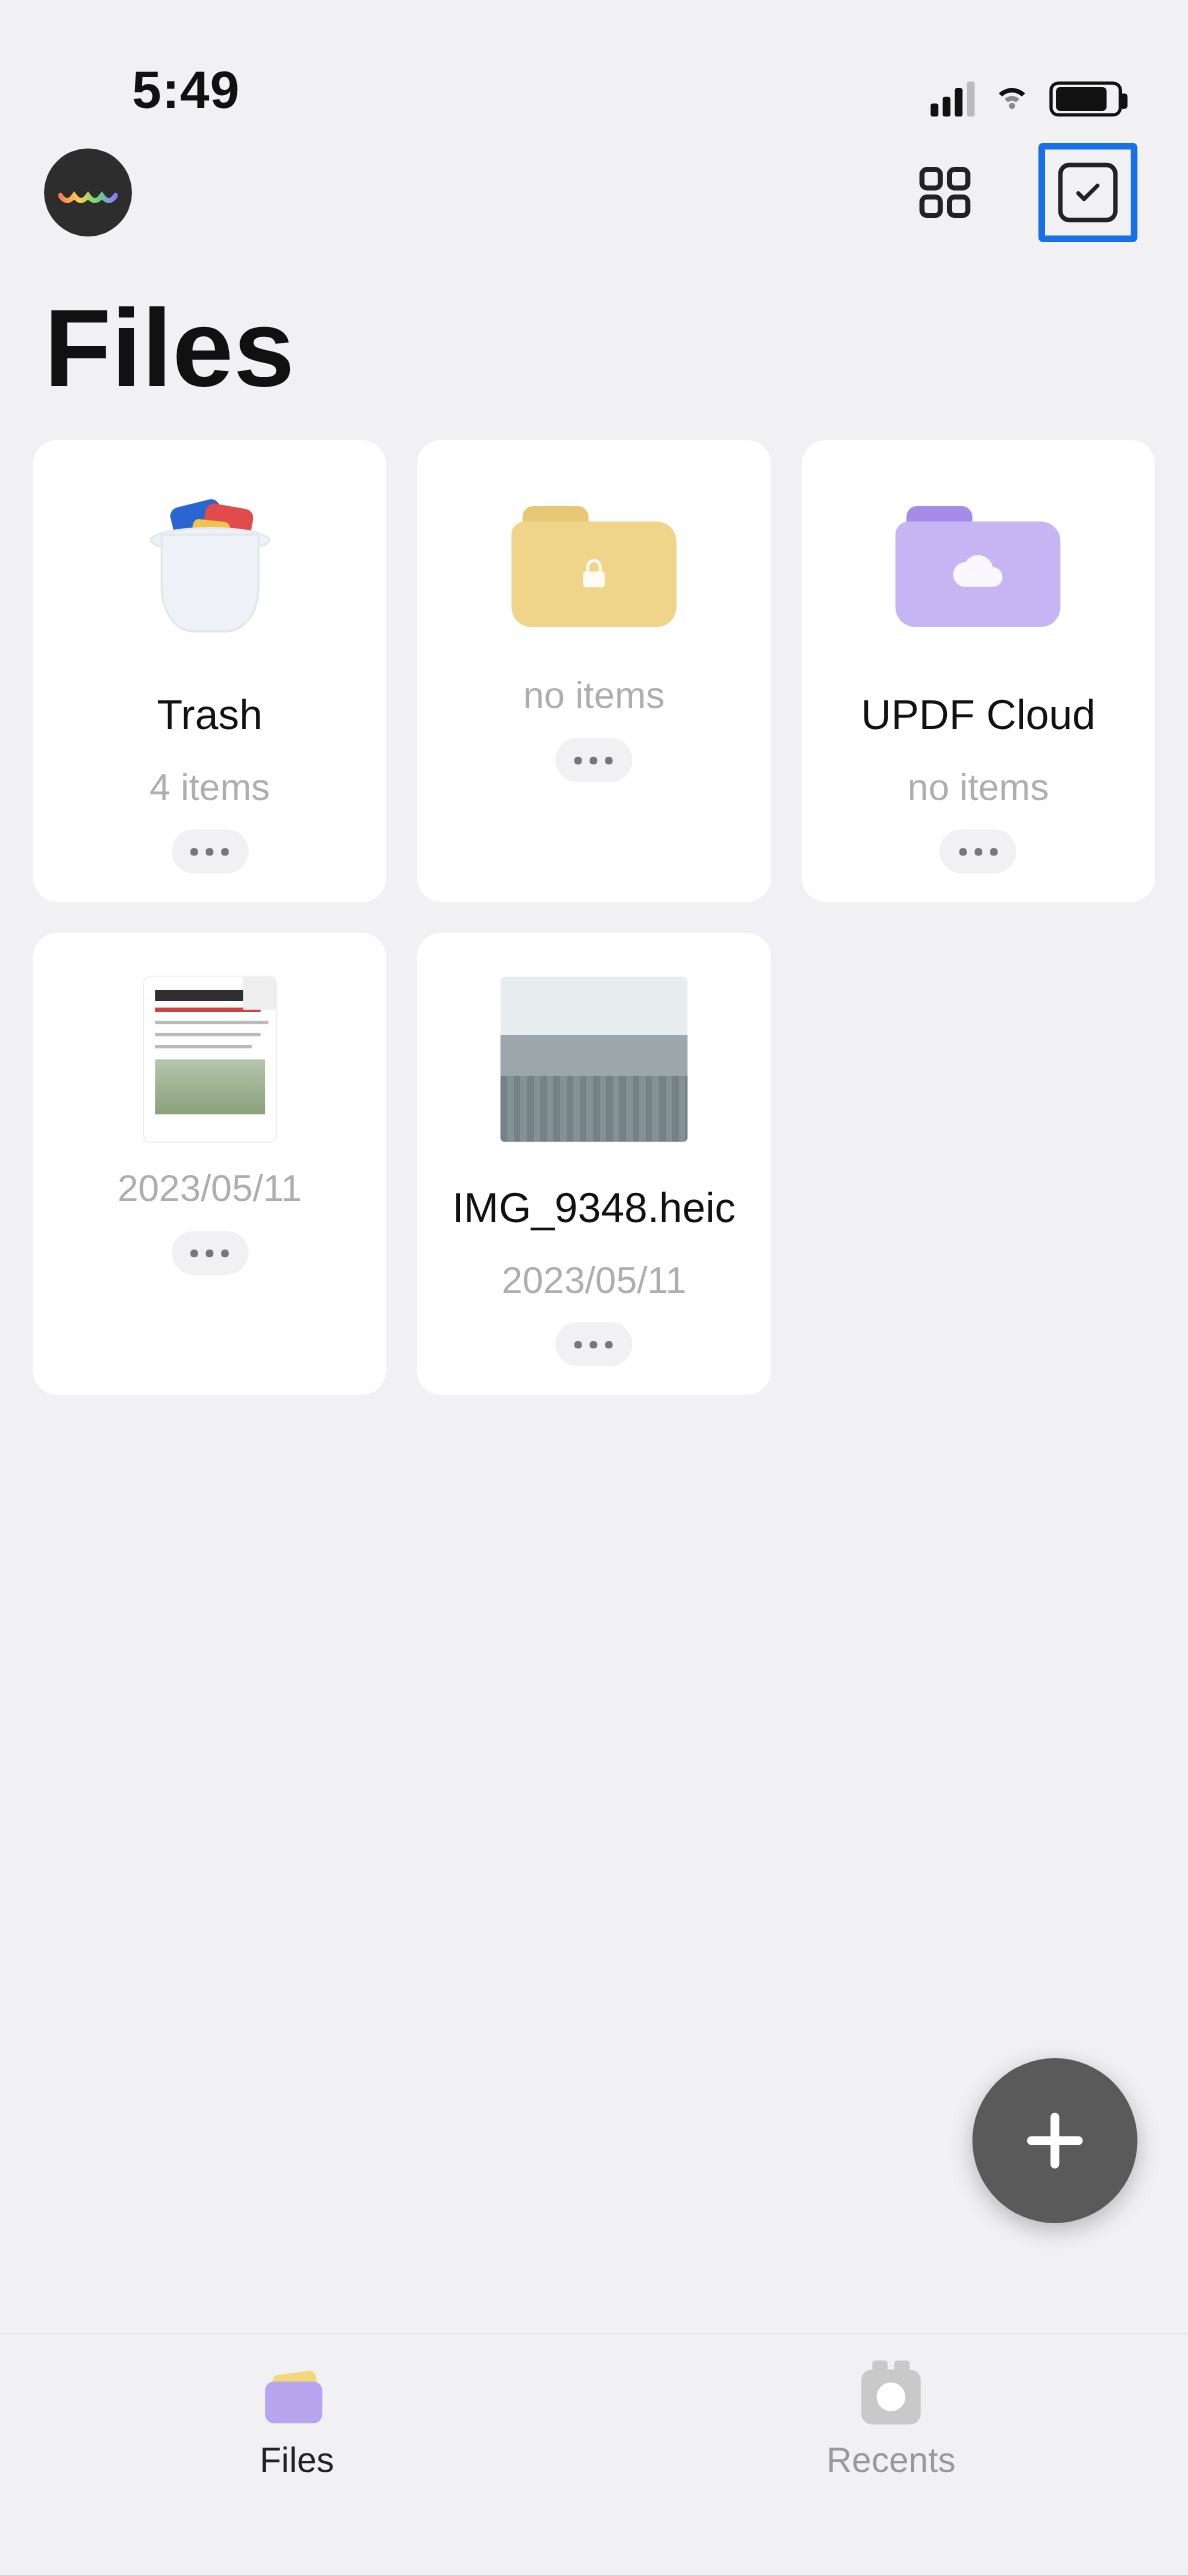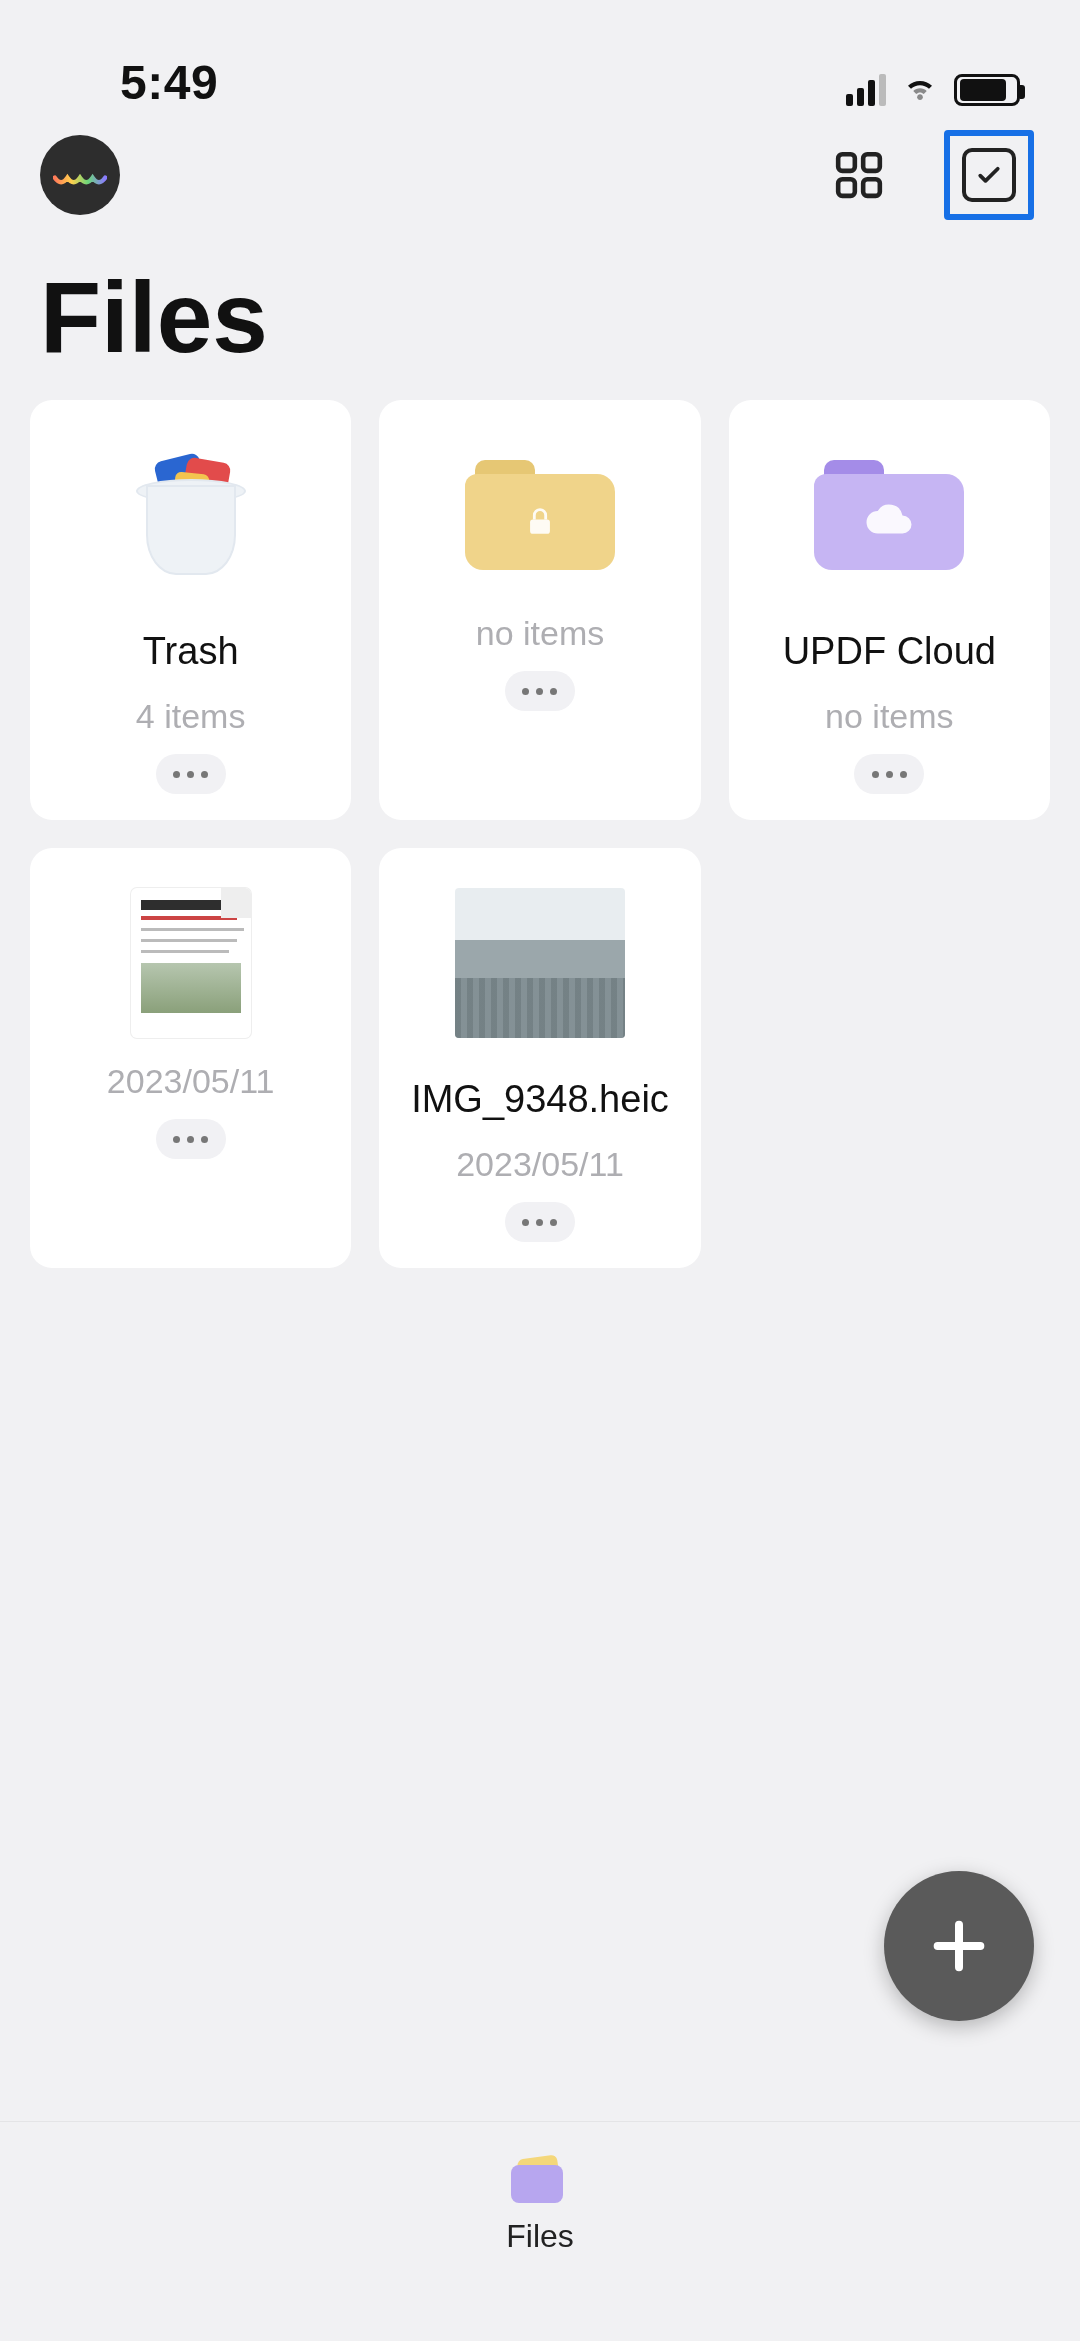--- a/index.html
+++ b/index.html
@@ -344,15 +344,23 @@
 <div class="tabbar">
   <div class="tab active">
     <div class="ticon">
       <div class="folder-mini">
           <div class="a"></div>
           <div class="b"></div>
         </div>
     </div>
     <div class="tlabel">Files</div>
   </div>
+  <div class="tab">
+    <div class="ticon">
+      <div class="clock-mini">
+          <div class="clock-face"></div>
+        </div>
+    </div>
+    <div class="tlabel">Recents</div>
+  </div>
 </div>
 
 <div class="home-indicator"></div>
 
 </body></html>

